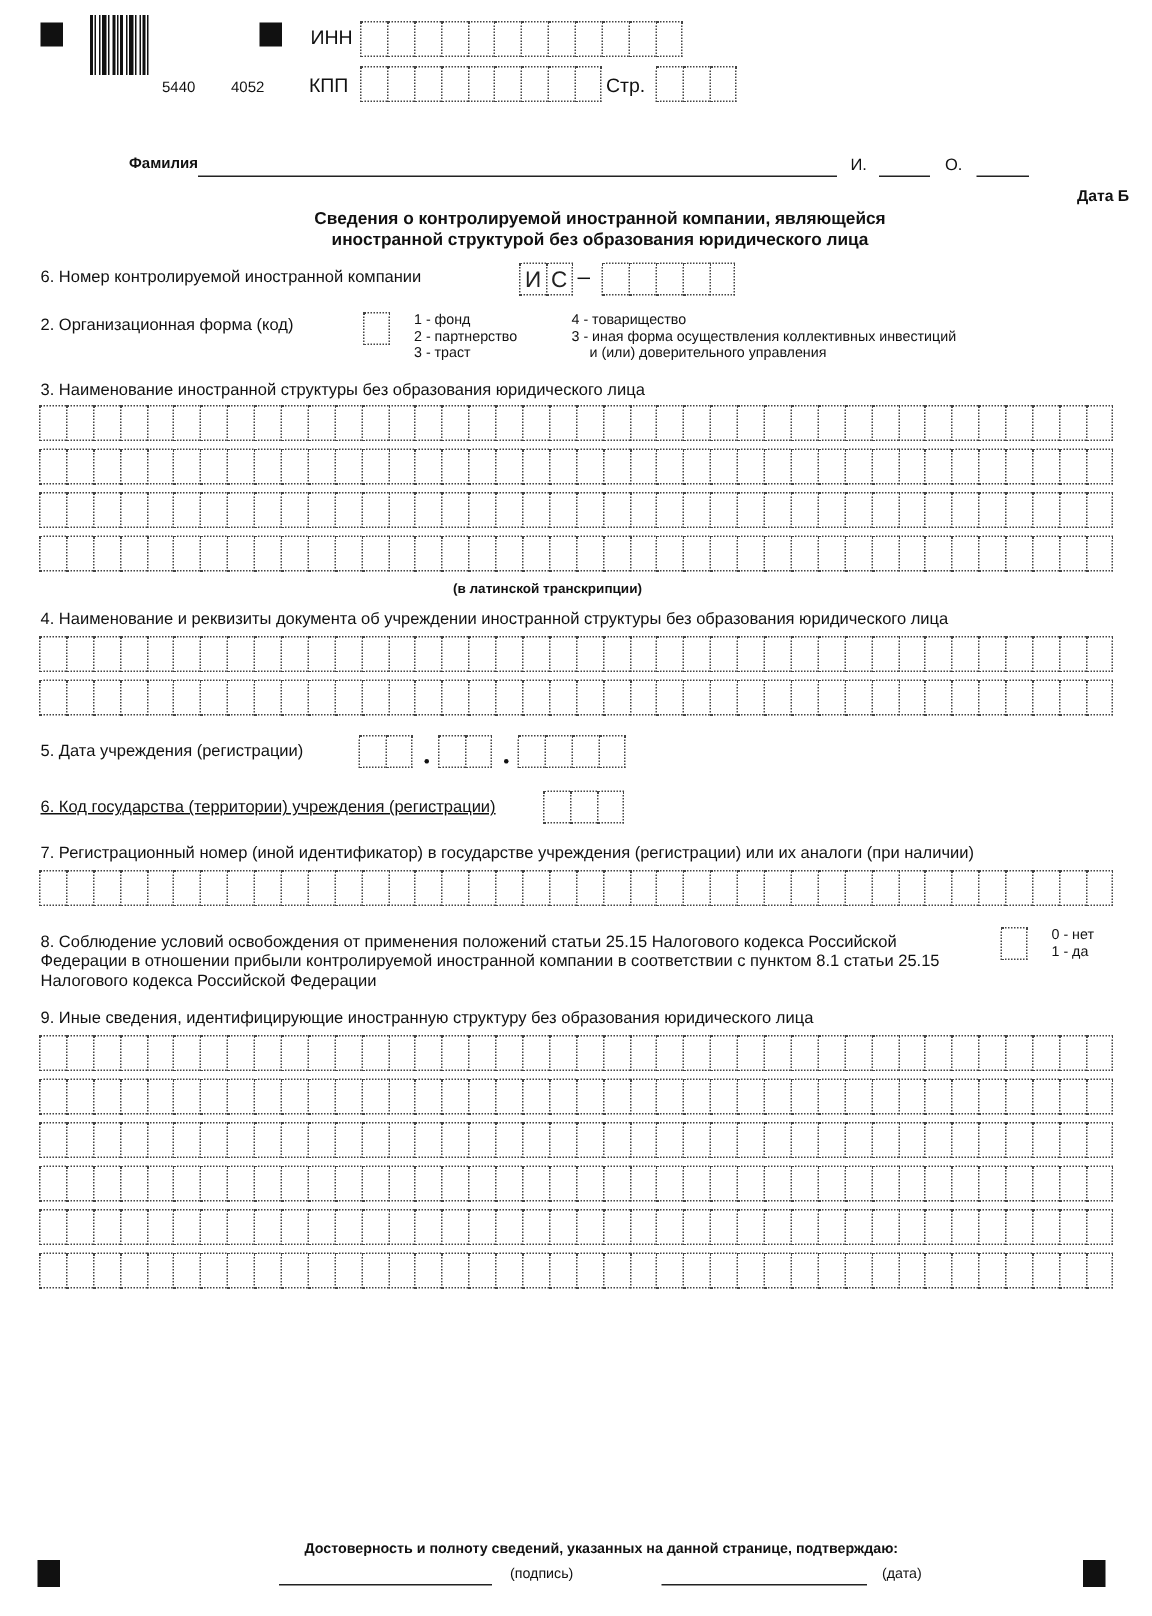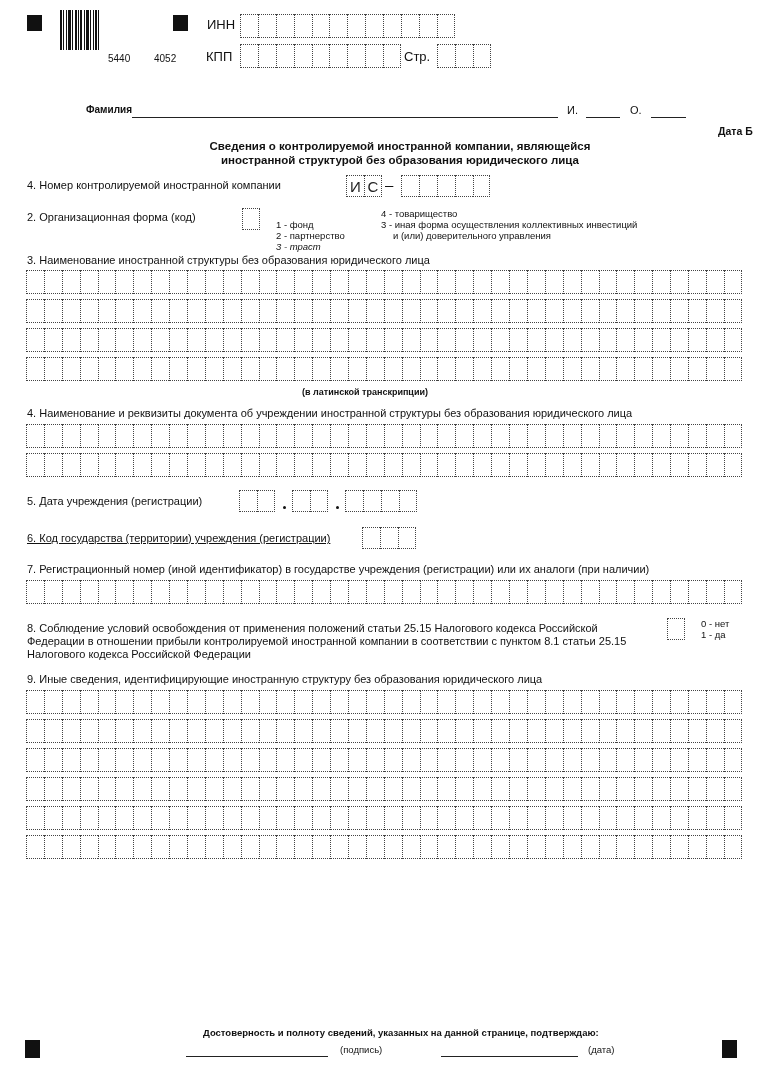--- a/index.html
+++ b/index.html
@@ -118,42 +118,42 @@
 <span class="lbl" style="left:630px;top:104px;">О.</span>
 <div class="line" style="left:651px;top:117px;width:35px;"></div>
 
 <span class="lbl bold" style="left:702px;top:125px;font-size:10.5px;">Дата Б</span>
 
 <div class="abs bold" style="left:0;width:768px;top:139px;text-align:center;font-size:11.5px;line-height:14px;">
   <div>Сведения о контролируемой иностранной компании, являющейся</div>
   <div>иностранной структурой без образования юридического лица</div>
 </div>
 
-<span class="lbl" style="left:27px;top:179px;">4. Номер контролируемой иностранной компании</span>
+<span class="lbl" style="left:27px;top:179px;">6. Номер контролируемой иностранной компании</span>
 <div class="cells row-h22" id="s1-prefix" style="left:346px;top:175px;">
     <div class="cell">И</div>
     <div class="cell">С</div>
   </div>
 <span class="lbl" style="left:385px;top:176px;font-size:15px;">–</span>
 <div class="cells row-h22" id="s1-cells" style="left:401px;top:175px;">
     <div class="cell"></div>
     <div class="cell"></div>
     <div class="cell"></div>
     <div class="cell"></div>
     <div class="cell"></div>
   </div>
 
 <span class="lbl" style="left:27px;top:211px;">2. Организационная форма (код)</span>
 <div class="cells row-h22" id="s2-cells" style="left:242px;top:208px;">
     <div class="cell"></div>
   </div>
 <div class="abs" style="left:276px;top:208px;">
-  <div class="lbl-s" style="position:relative;margin-top:11px;">1 - фонд</div>
+  <div class="lbl-s" style="position:relative;">1 - фонд</div>
   <div class="lbl-s" style="position:relative;">2 - партнерство</div>
-  <div class="lbl-s" style="position:relative;font-style:italic;">3 - траст</div>
+  <div class="lbl-s" style="position:relative;">3 - траст</div>
 </div>
 <div class="abs" style="left:381px;top:208px;">
   <div class="lbl-s" style="position:relative;">4 - товарищество</div>
   <div class="lbl-s" style="position:relative;">3 - иная форма осуществления коллективных инвестиций</div>
   <div class="lbl-s" style="position:relative;padding-left:12px;">и (или) доверительного управления</div>
 </div>
 
 <span class="lbl" style="left:27px;top:254px;">3. Наименование иностранной структуры без образования юридического лица</span>
 <div class="abs" id="s3-grid" style="left:26px;top:270px;">
     <div class="cells" style="position: relative; height: 24px; margin-bottom: 5px;">

